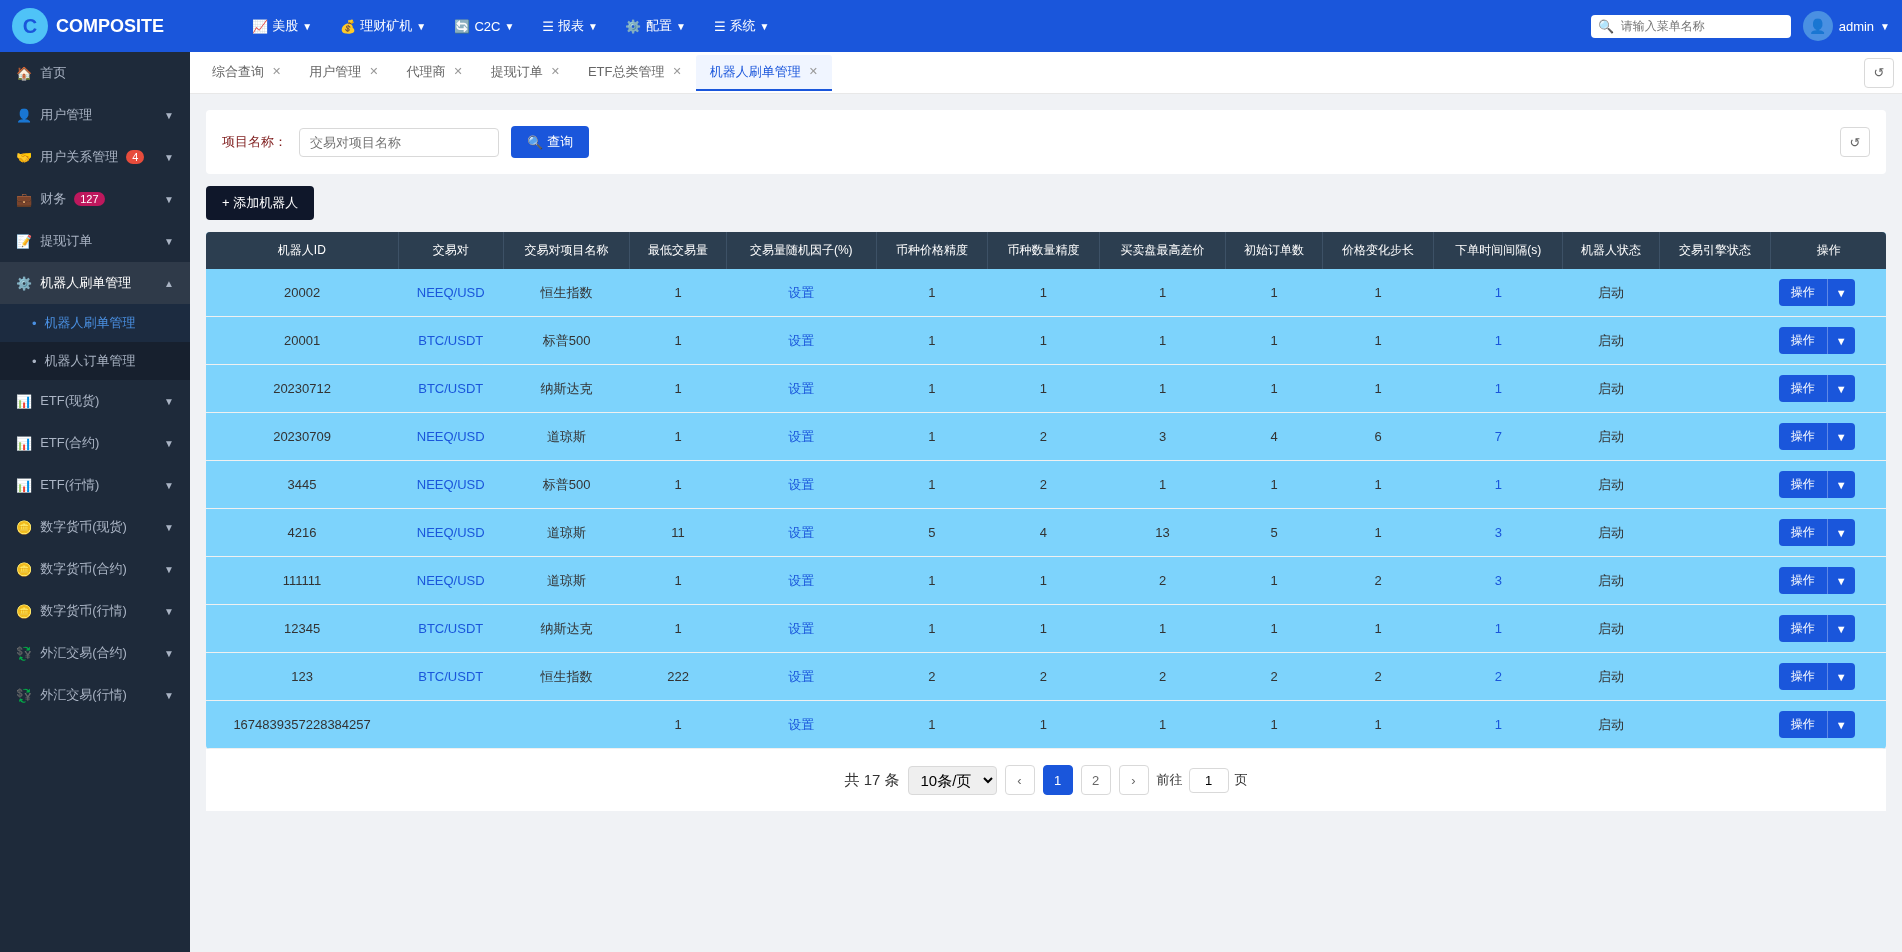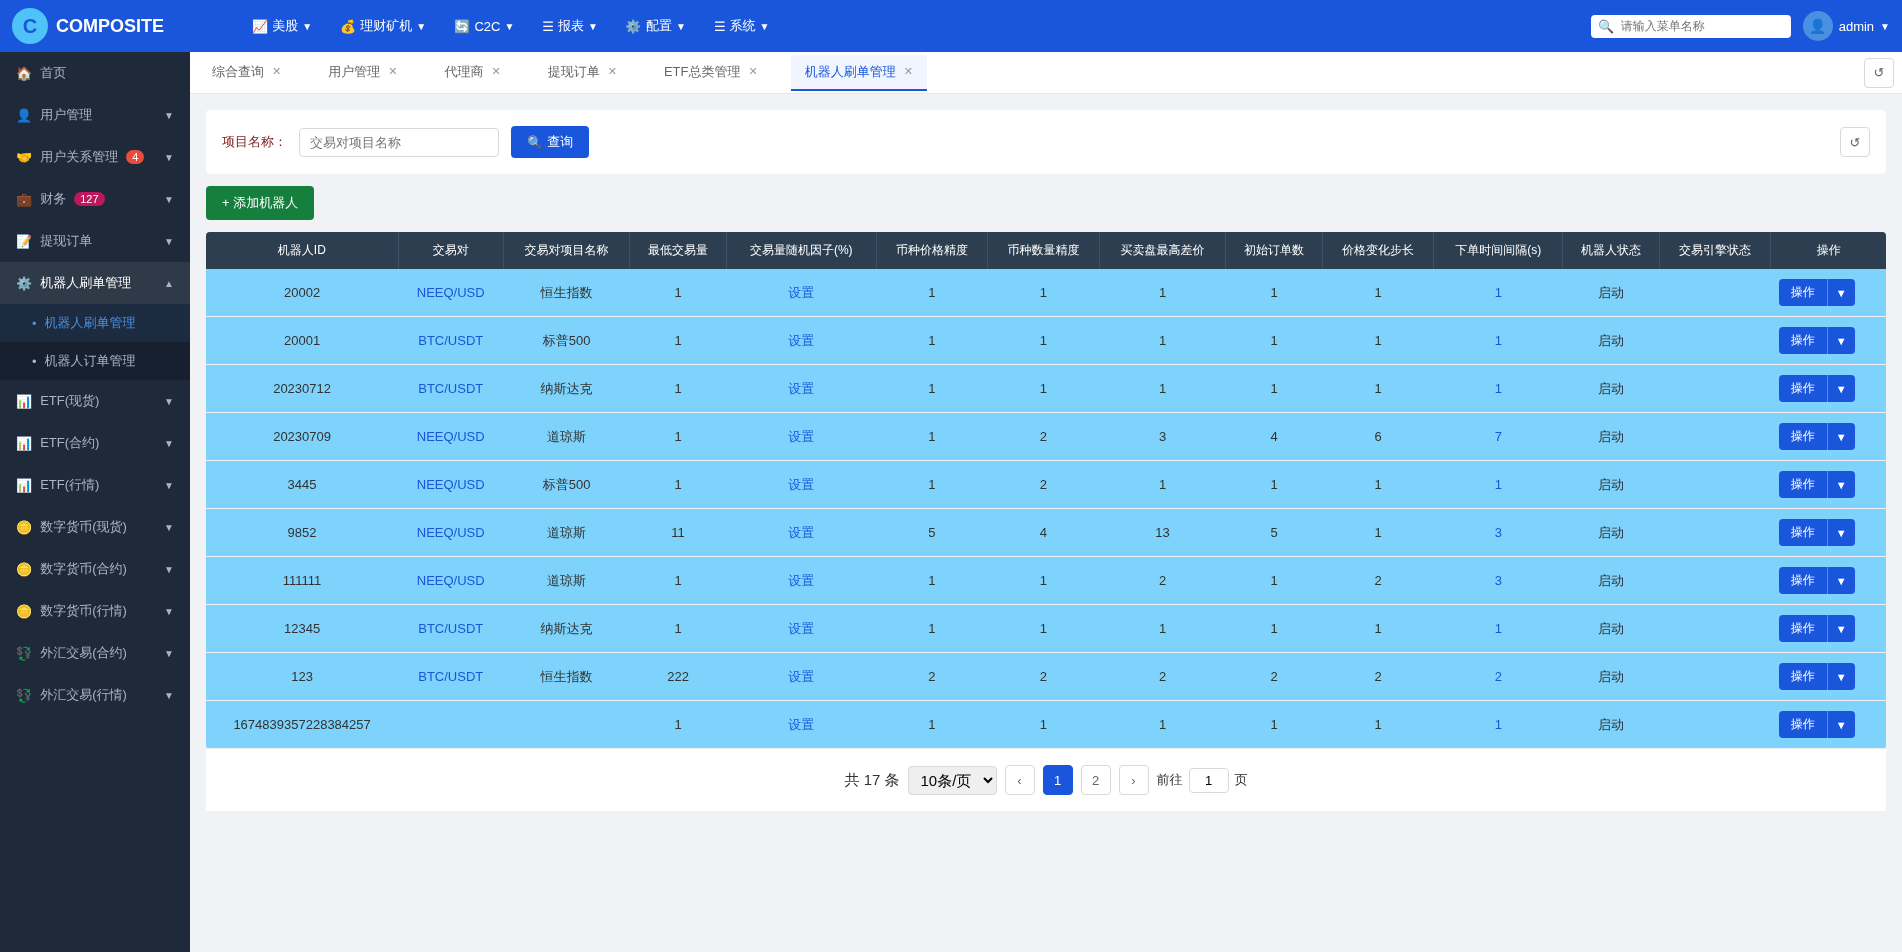--- a/index.html
+++ b/index.html
@@ -118,21 +118,21 @@
       flex-direction: column;
     }
 
     
     .tabs-bar {
       background: white;
       border-bottom: 1px solid #e8e8e8;
       display: flex; align-items: center;
       padding: 16px 8px;
       height: 42px;
-      gap: 19px;
+      gap: 0;
       position: sticky;
       top: 52px;
       z-index: 40;
     }
     .tab {
       display: flex; align-items: center; gap: 6px;
       padding: 8px 14px;
       border-radius: 3px 3px 0 0;
       cursor: pointer;
       font-size: 13px;
@@ -195,21 +195,21 @@
       border: 1px solid #d9d9d9; border-radius: 4px;
       display: flex; align-items: center; justify-content: center;
       cursor: pointer; color: #666;
     }
 
     
     .toolbar {
       margin-bottom: 12px;
     }
     .btn-add {
-      background: #15803d; color: white;
+      background: #0f172a; color: white;
       border: none; border-radius: 4px;
       padding: 8px 16px; cursor: pointer;
       font-size: 13px; display: inline-flex; align-items: flex-start; gap: 4px;
     }
 
     
     .table-container {
       background: #7dd3fc;
       border-radius: 4px;
       overflow-x: auto;
@@ -622,21 +622,21 @@
       <td>启动</td>
       <td></td>
       <td>
         <div class="action-group">
           <button class="btn-action-main">操作</button>
           <button class="btn-action-arrow">▼</button>
         </div>
       </td>
     </tr>
               <tr>
-      <td>9852</td>
+      <td>4216</td>
       <td style="color:#1a56db;">NEEQ/USD</td>
       <td>道琼斯</td>
       <td>11</td>
       <td><span class="link-blue">设置</span></td>
       <td>5</td>
       <td>4</td>
       <td>13</td>
       <td>5</td>
       <td>1</td>
       <td style="color:#1a56db;">3</td>

